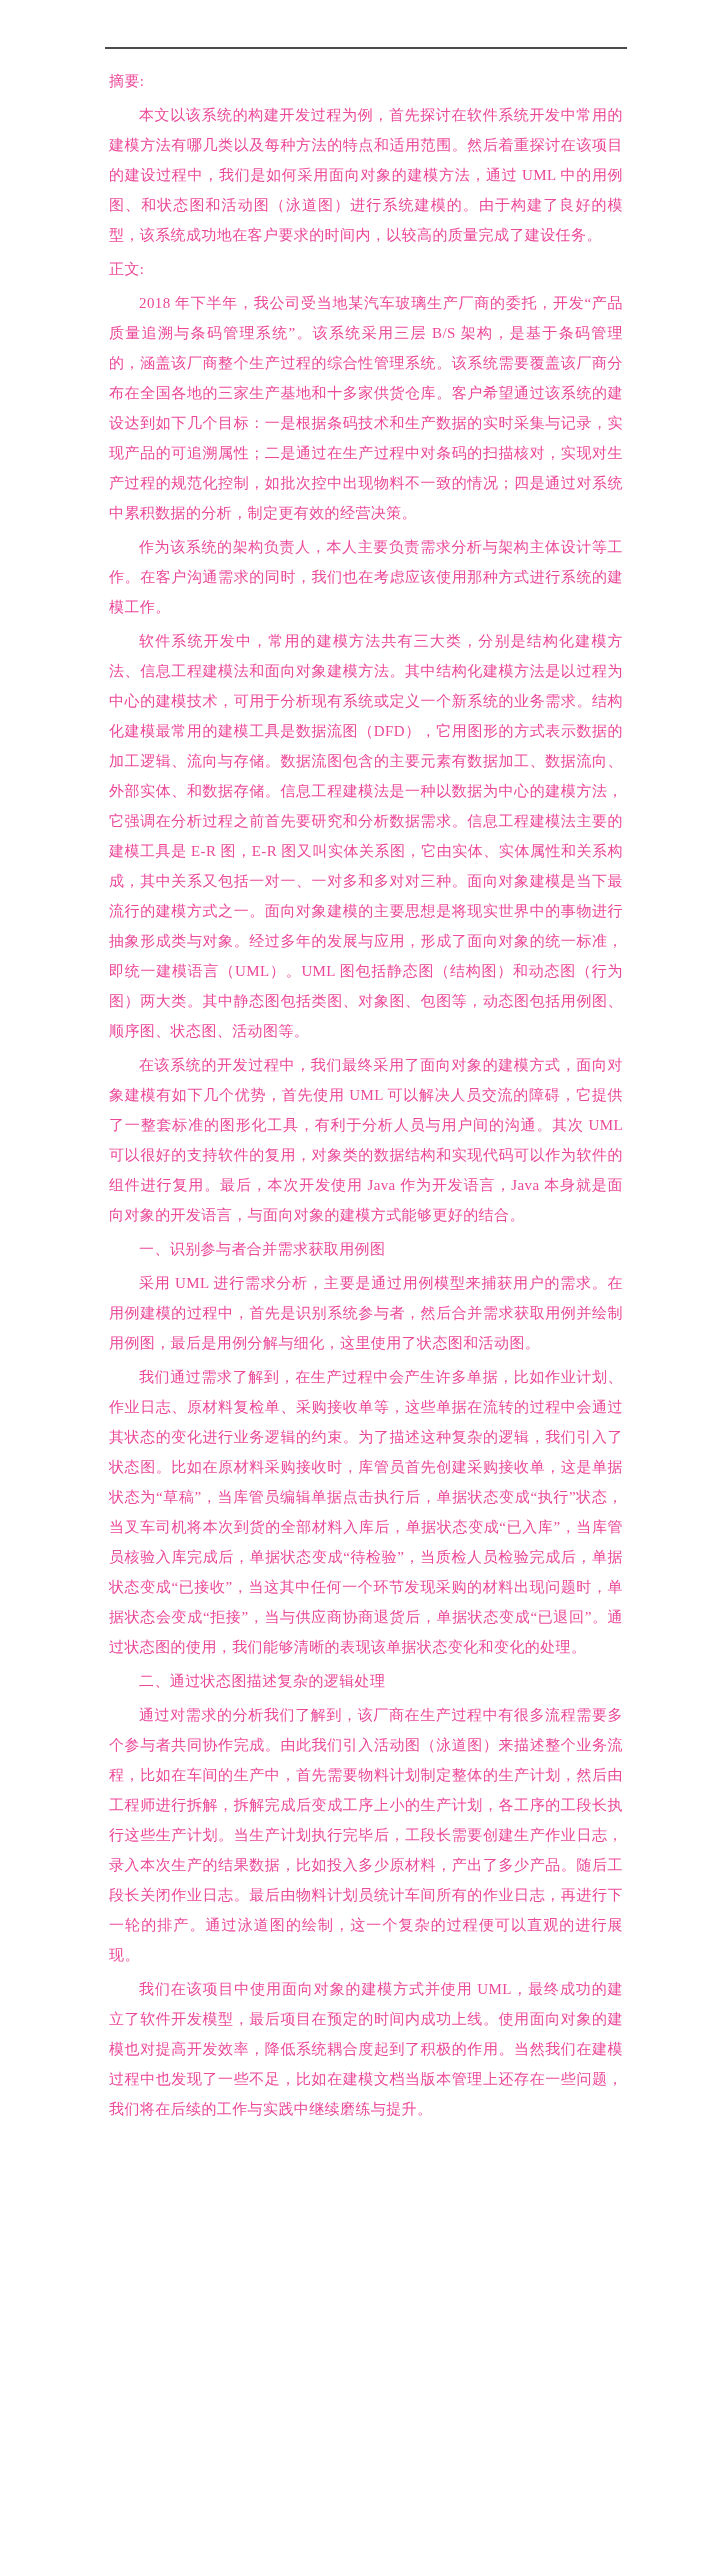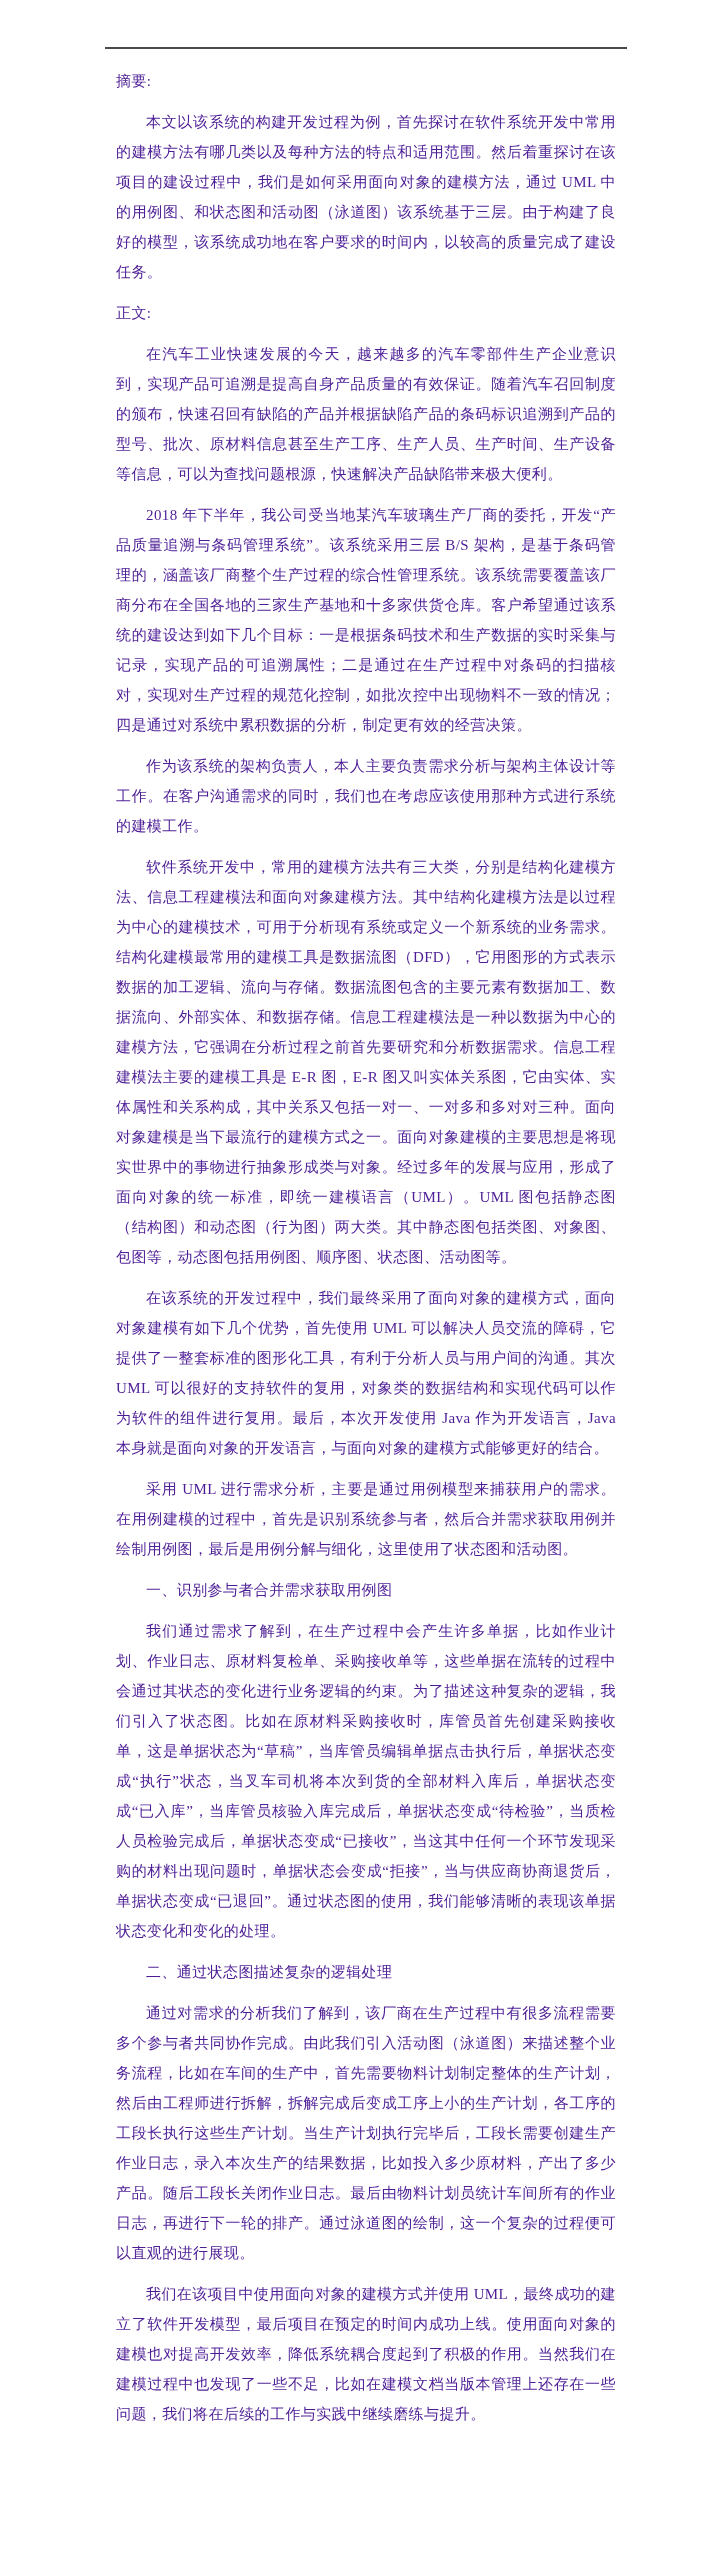--- a/index.html
+++ b/index.html
@@ -15,47 +15,46 @@
     box-sizing: border-box;
     padding: 47px 102px 30px 105px;
     color: #1c1c1c;
   }
   .header-rule {
     height: 2.3px;
     background: #4a4a4a;
     margin-bottom: 16.7px;
   }
   .doc p {
-    margin: 11px;
+    margin: 4px;
     font-size: 15px;
     line-height: 30px;
     text-align: justify;
     letter-spacing: 0.4px;
-    color: #4c1d95;
+    color: #ec4899;
   }
   .doc p.para { text-indent: 2em; }
   .doc p.label { text-indent: 0; }
 </style>
 </head>
 <body>
 
 <div class="page">
   <div class="header-rule"></div>
 
   <div class="doc">
     <p class="label">摘要:</p>
-    <p class="para">本文以该系统的构建开发过程为例，首先探讨在软件系统开发中常用的建模方法有哪几类以及每种方法的特点和适用范围。然后着重探讨在该项目的建设过程中，我们是如何采用面向对象的建模方法，通过 UML 中的用例图、和状态图和活动图（泳道图）该系统基于三层。由于构建了良好的模型，该系统成功地在客户要求的时间内，以较高的质量完成了建设任务。</p>
+    <p class="para">本文以该系统的构建开发过程为例，首先探讨在软件系统开发中常用的建模方法有哪几类以及每种方法的特点和适用范围。然后着重探讨在该项目的建设过程中，我们是如何采用面向对象的建模方法，通过 UML 中的用例图、和状态图和活动图（泳道图）进行系统建模的。由于构建了良好的模型，该系统成功地在客户要求的时间内，以较高的质量完成了建设任务。</p>
 
     <p class="label">正文:</p>
-    <p class="para">在汽车工业快速发展的今天，越来越多的汽车零部件生产企业意识到，实现产品可追溯是提高自身产品质量的有效保证。随着汽车召回制度的颁布，快速召回有缺陷的产品并根据缺陷产品的条码标识追溯到产品的型号、批次、原材料信息甚至生产工序、生产人员、生产时间、生产设备等信息，可以为查找问题根源，快速解决产品缺陷带来极大便利。</p>
     <p class="para">2018 年下半年，我公司受当地某汽车玻璃生产厂商的委托，开发“产品质量追溯与条码管理系统”。该系统采用三层 B/S 架构，是基于条码管理的，涵盖该厂商整个生产过程的综合性管理系统。该系统需要覆盖该厂商分布在全国各地的三家生产基地和十多家供货仓库。客户希望通过该系统的建设达到如下几个目标：一是根据条码技术和生产数据的实时采集与记录，实现产品的可追溯属性；二是通过在生产过程中对条码的扫描核对，实现对生产过程的规范化控制，如批次控中出现物料不一致的情况；四是通过对系统中累积数据的分析，制定更有效的经营决策。</p>
     <p class="para">作为该系统的架构负责人，本人主要负责需求分析与架构主体设计等工作。在客户沟通需求的同时，我们也在考虑应该使用那种方式进行系统的建模工作。</p>
     <p class="para">软件系统开发中，常用的建模方法共有三大类，分别是结构化建模方法、信息工程建模法和面向对象建模方法。其中结构化建模方法是以过程为中心的建模技术，可用于分析现有系统或定义一个新系统的业务需求。结构化建模最常用的建模工具是数据流图（DFD），它用图形的方式表示数据的加工逻辑、流向与存储。数据流图包含的主要元素有数据加工、数据流向、外部实体、和数据存储。信息工程建模法是一种以数据为中心的建模方法，它强调在分析过程之前首先要研究和分析数据需求。信息工程建模法主要的建模工具是 E-R 图，E-R 图又叫实体关系图，它由实体、实体属性和关系构成，其中关系又包括一对一、一对多和多对对三种。面向对象建模是当下最流行的建模方式之一。面向对象建模的主要思想是将现实世界中的事物进行抽象形成类与对象。经过多年的发展与应用，形成了面向对象的统一标准，即统一建模语言（UML）。UML 图包括静态图（结构图）和动态图（行为图）两大类。其中静态图包括类图、对象图、包图等，动态图包括用例图、顺序图、状态图、活动图等。</p>
     <p class="para">在该系统的开发过程中，我们最终采用了面向对象的建模方式，面向对象建模有如下几个优势，首先使用 UML 可以解决人员交流的障碍，它提供了一整套标准的图形化工具，有利于分析人员与用户间的沟通。其次 UML 可以很好的支持软件的复用，对象类的数据结构和实现代码可以作为软件的组件进行复用。最后，本次开发使用 Java 作为开发语言，Java 本身就是面向对象的开发语言，与面向对象的建模方式能够更好的结合。</p>
+    <p class="para heading">一、识别参与者合并需求获取用例图</p>
     <p class="para">采用 UML 进行需求分析，主要是通过用例模型来捕获用户的需求。在用例建模的过程中，首先是识别系统参与者，然后合并需求获取用例并绘制用例图，最后是用例分解与细化，这里使用了状态图和活动图。</p>
-    <p class="para heading">一、识别参与者合并需求获取用例图</p>
     <p class="para">我们通过需求了解到，在生产过程中会产生许多单据，比如作业计划、作业日志、原材料复检单、采购接收单等，这些单据在流转的过程中会通过其状态的变化进行业务逻辑的约束。为了描述这种复杂的逻辑，我们引入了状态图。比如在原材料采购接收时，库管员首先创建采购接收单，这是单据状态为“草稿”，当库管员编辑单据点击执行后，单据状态变成“执行”状态，当叉车司机将本次到货的全部材料入库后，单据状态变成“已入库”，当库管员核验入库完成后，单据状态变成“待检验”，当质检人员检验完成后，单据状态变成“已接收”，当这其中任何一个环节发现采购的材料出现问题时，单据状态会变成“拒接”，当与供应商协商退货后，单据状态变成“已退回”。通过状态图的使用，我们能够清晰的表现该单据状态变化和变化的处理。</p>
     <p class="para heading">二、通过状态图描述复杂的逻辑处理</p>
     <p class="para">通过对需求的分析我们了解到，该厂商在生产过程中有很多流程需要多个参与者共同协作完成。由此我们引入活动图（泳道图）来描述整个业务流程，比如在车间的生产中，首先需要物料计划制定整体的生产计划，然后由工程师进行拆解，拆解完成后变成工序上小的生产计划，各工序的工段长执行这些生产计划。当生产计划执行完毕后，工段长需要创建生产作业日志，录入本次生产的结果数据，比如投入多少原材料，产出了多少产品。随后工段长关闭作业日志。最后由物料计划员统计车间所有的作业日志，再进行下一轮的排产。通过泳道图的绘制，这一个复杂的过程便可以直观的进行展现。</p>
     <p class="para">我们在该项目中使用面向对象的建模方式并使用 UML，最终成功的建立了软件开发模型，最后项目在预定的时间内成功上线。使用面向对象的建模也对提高开发效率，降低系统耦合度起到了积极的作用。当然我们在建模过程中也发现了一些不足，比如在建模文档当版本管理上还存在一些问题，我们将在后续的工作与实践中继续磨练与提升。</p>
   </div>
 </div>
 
 
 </body></html>

